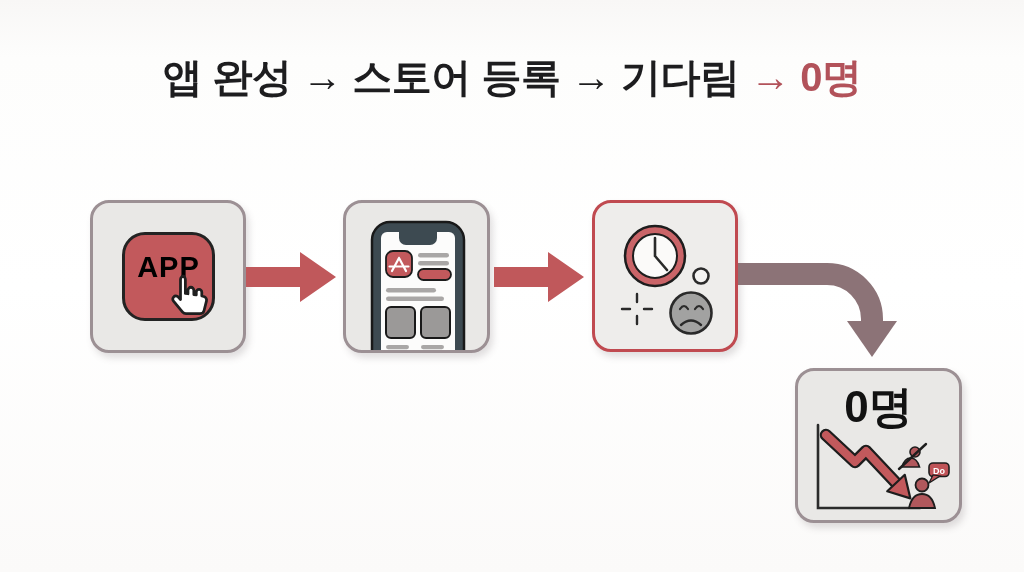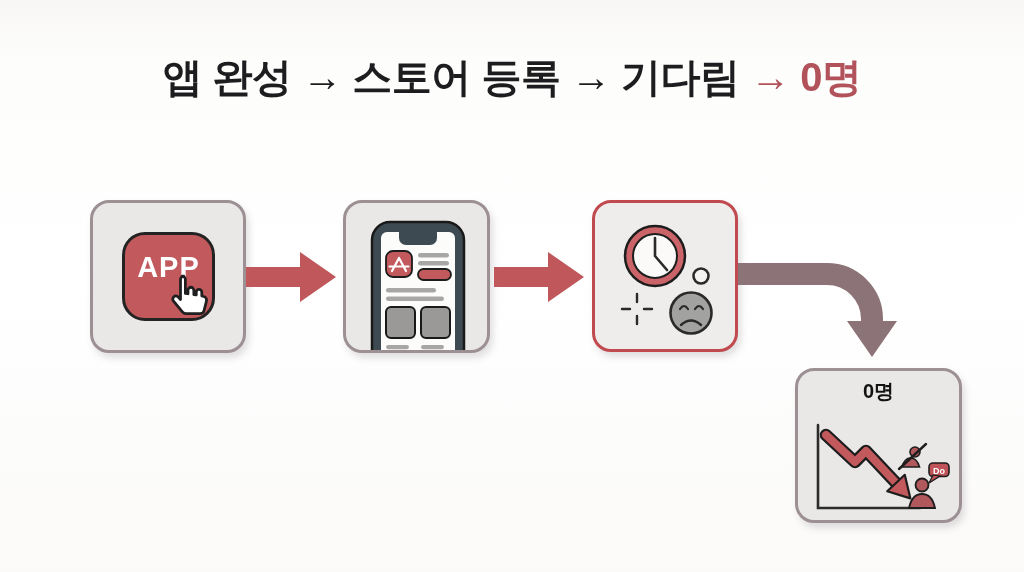--- a/index.html
+++ b/index.html
@@ -22,27 +22,27 @@
   .box1{left:90px;top:200px;width:156px;height:153px;}
   .box2{left:343px;top:200px;width:147px;height:153px;overflow:hidden;}
   .box3{left:592px;top:200px;width:146px;height:152px;border:3.5px solid #c04a50;background:#eeedeb;}
   .box4{left:795px;top:368px;width:167px;height:155px;}
   .app-btn{
     position:absolute;left:29px;top:29px;width:93px;height:89px;box-sizing:border-box;
     background:#c2595c;border:3px solid #232323;border-radius:23px;
   }
   .app-label{
     position:absolute;top:16px;left:0;width:100%;text-align:center;
-    font-size:29px;font-weight:800;color:#ffffff;letter-spacing:1px;
+    font-size:29px;font-weight:800;color:#000000;letter-spacing:1px;
   }
   .hand{position:absolute;left:36px;top:36px;}
   .abs{position:absolute;}
   .zero-label{
     position:absolute;top:7px;left:0;width:100%;text-align:center;
-    font-size:20px;font-weight:800;color:#121212;
+    font-size:44px;font-weight:800;color:#121212;
   }
 </style>
 </head>
 <body>
 
 <div class="canvas">
 
   <div class="title"><span>앱 완성 → 스토어 등록 → 기다림 </span><span class="accent">→ 0명</span></div>
 
   <div class="fbox box1">

